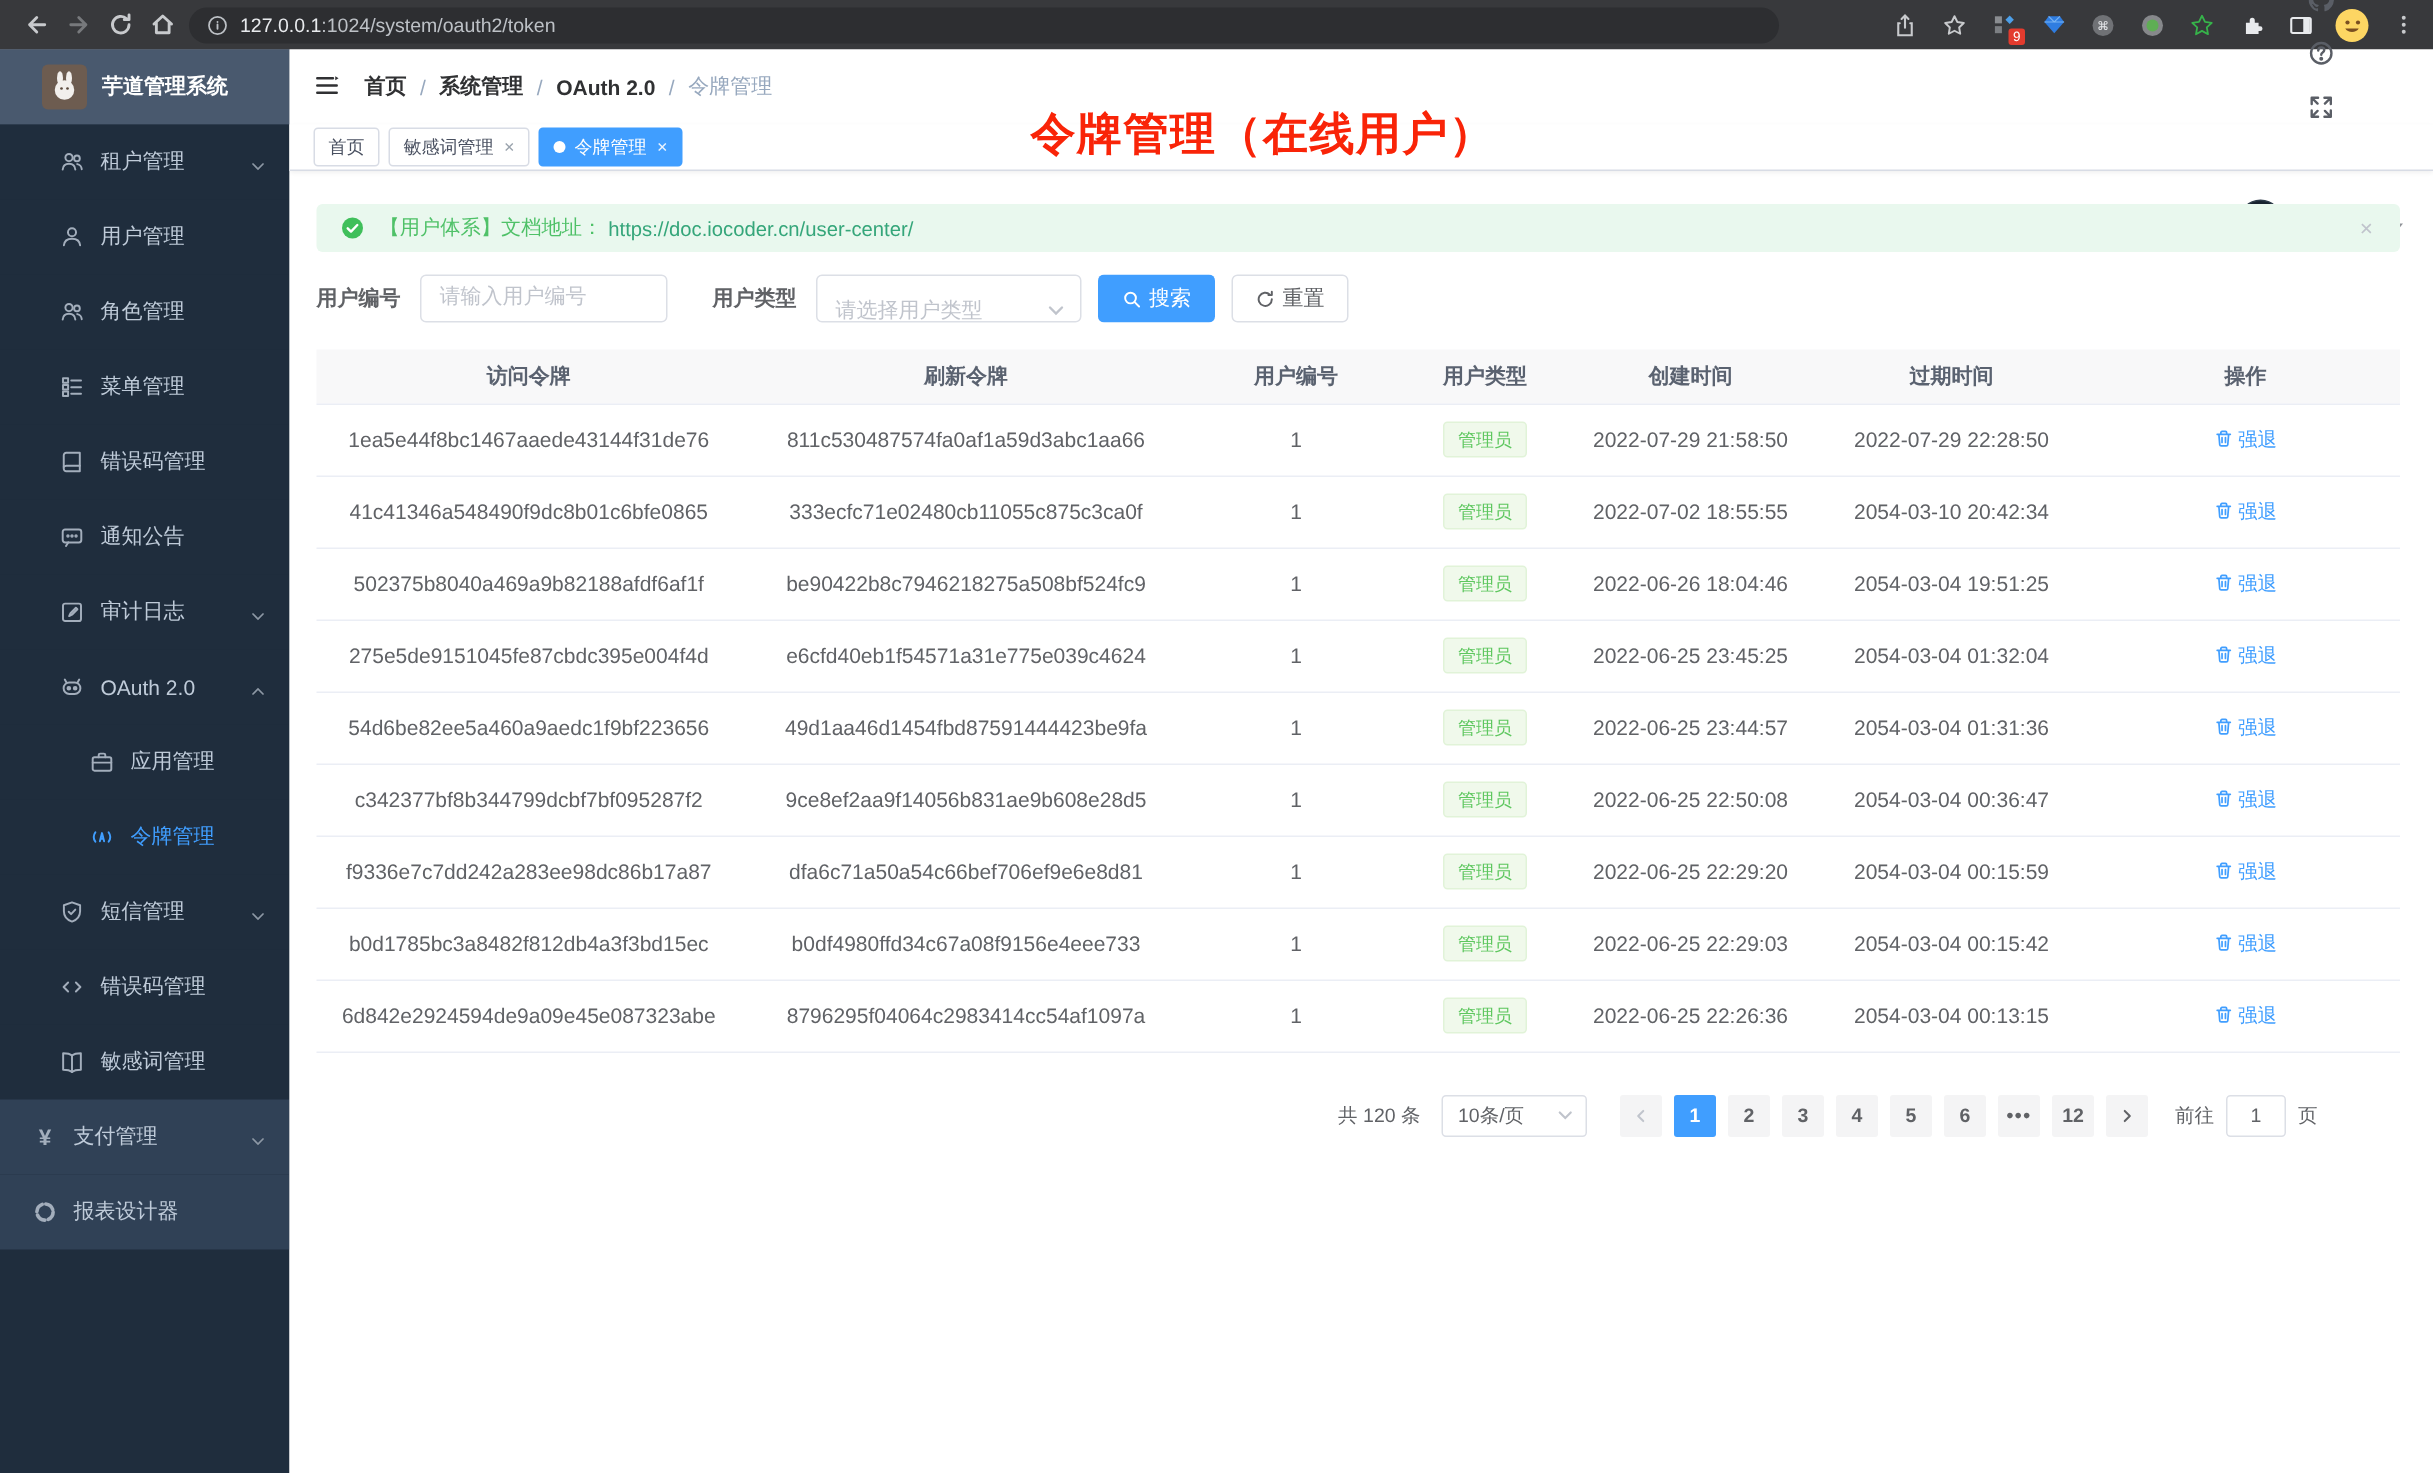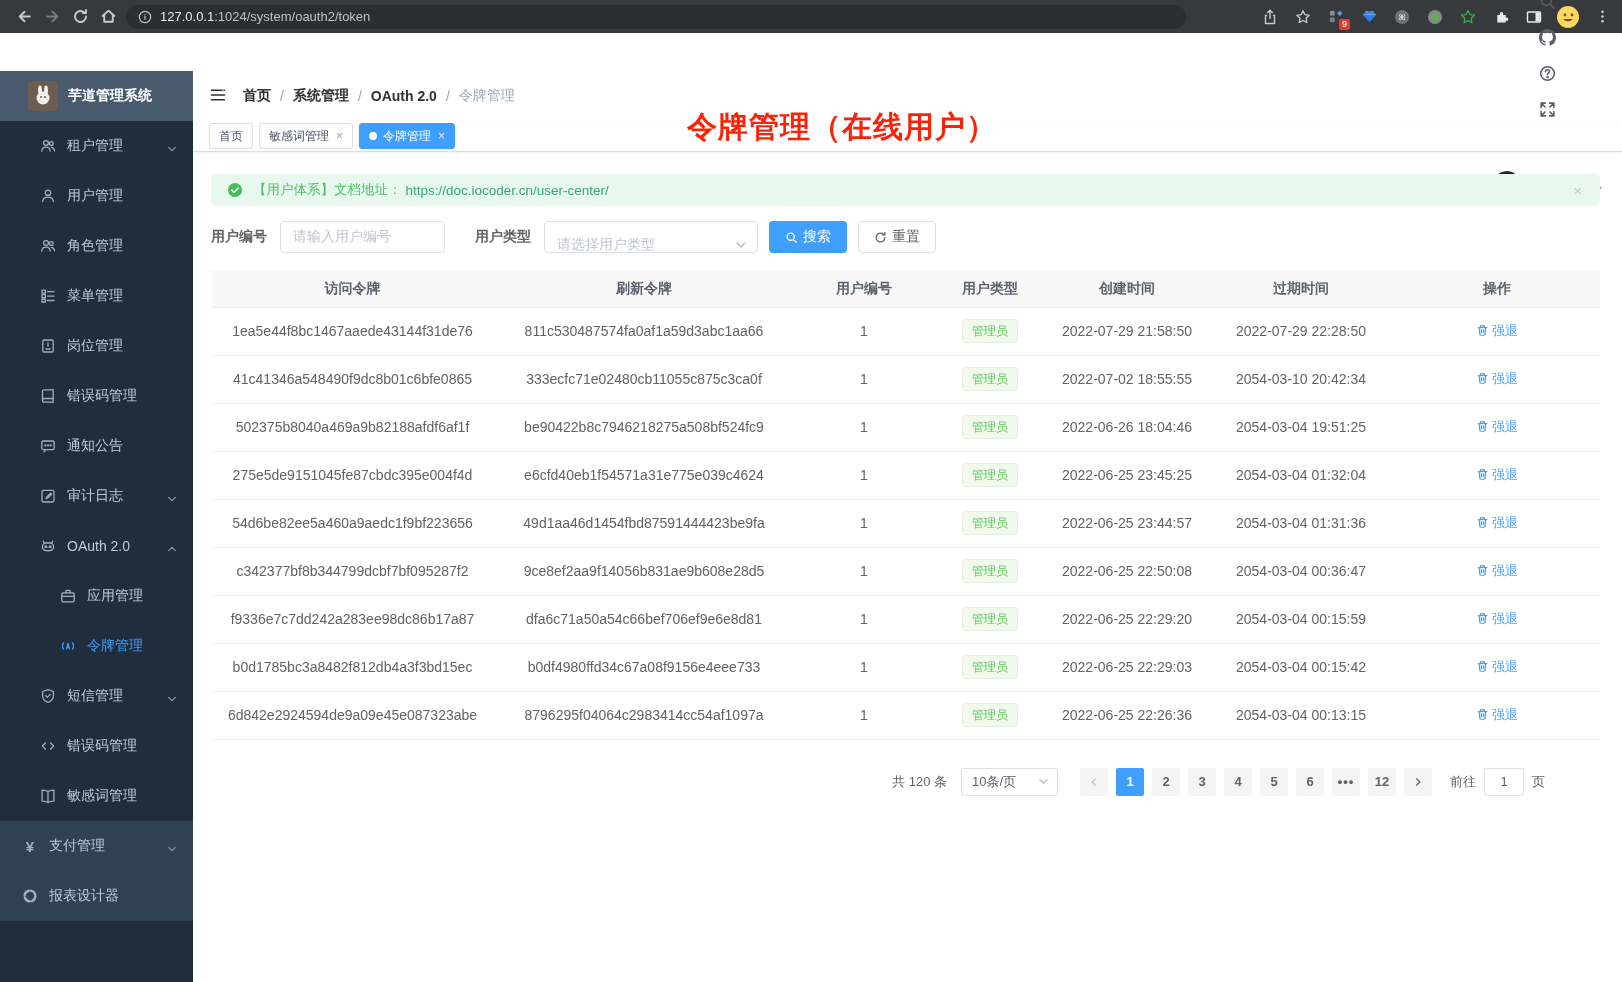--- a/index.html
+++ b/index.html
@@ -15,21 +15,21 @@
   .url-pill { height:24px; border-radius:12px; background:#2d2e31; flex:1; max-width:1060px; margin:0 12px 0 4px; display:flex; align-items:center; padding:0 12px; }
   .url-pill .info-i { width:14px; height:14px; margin-right:8px; flex:none; }
   .url-text { font-size:13px; color:#e8eaed; white-space:nowrap; }
   .url-text .rest { color:#bdc1c6; }
   .chrome-right { display:flex; align-items:center; margin-left:auto; gap:13px; }
   .ext { width:20px; height:20px; display:flex; align-items:center; justify-content:center; position:relative; flex:none; }
   .badge-9 { position:absolute; right:-4px; bottom:-3px; background:#e33b2e; color:#fff; font-size:9px; line-height:11px; padding:0 3px; border-radius:2px; }
   .emoji-av { width:22px; height:22px; border-radius:50%; background:#fdd663; position:relative; flex:none; }
 
   
-  .app { flex:1; display:flex; min-height:0;margin-top:38px; }
+  .app { flex:1; display:flex; min-height:0; }
 
   
   .sidebar { width:193px; background:#1f2d3d; display:flex; flex-direction:column; flex:none; }
   .logo { height:50px; background:#49596e; display:flex; align-items:center; padding:0 0 0 28px; flex:none; }
   .logo-img { width:30px; height:30px; border-radius:4px; background:#6d5c50; margin-right:10px; display:flex; align-items:center; justify-content:center; }
   .logo-title { color:#fff; font-size:14px; font-weight:bold; }
   .menu { flex:1; overflow:hidden; }
   .mi { height:50px; display:flex; align-items:center; color:#bfcbd9; font-size:14px; cursor:pointer; background:#1f2d3d; }
   .mi svg.micon { width:16px; height:16px; margin-right:11px; stroke:#a3aebc; fill:none; stroke-width:1.3; stroke-linecap:round; stroke-linejoin:round; flex:none; }
   .mi .yen { width:16px; margin-right:11px; font-weight:bold; color:#a3aebc; font-size:15px; text-align:center; }
@@ -74,21 +74,21 @@
   .alert { margin-top:22px; height:32px; background:#e9f8ee; border-radius:4px; display:flex; align-items:center; padding:0 16px; position:relative; }
   .alert .okicon { width:16px; height:16px; flex:none; margin-right:10px; }
   .alert-text { color:#4fc168; font-size:13.5px; }
   .alert-link { color:#35a67a; font-size:13.5px; margin-left:4px; text-decoration:none; cursor:pointer; }
   .alert-close { position:absolute; right:18px; color:#c0c4cc; font-size:15px; cursor:pointer; line-height:1; }
 
   .filterbar { margin-top:15px; display:flex; align-items:center; }
   .f-label { font-weight:bold; color:#606266; font-size:14px; margin-right:13px; }
   .f-input { width:165px; height:32px; border:1px solid #dcdfe6; border-radius:4px; padding:0 12px; font-size:14px; color:#606266; outline:none; font-family:Liberation Mono, monospace; }
   .f-input::placeholder { color:#c0c4cc; }
-  .f-select { width:214px; height:32px; border:1px solid #dcdfe6; border-radius:4px; display:flex; align-items:center; padding:16px 10px 0 12px; cursor:pointer; }
+  .f-select { width:177px; height:32px; border:1px solid #dcdfe6; border-radius:4px; display:flex; align-items:center; padding:16px 10px 0 12px; cursor:pointer; }
   .f-select .ph { color:#c0c4cc; font-size:14px; flex:1; }
   .f-select svg { width:12px; height:12px; stroke:#c0c4cc; fill:none; stroke-width:1.6; stroke-linecap:round; } .gap30 { width:30px; } .gap11 { width:11px; }
   .btn { height:32px; border-radius:4px; display:inline-flex; align-items:center; justify-content:center; font-size:14px; cursor:pointer; padding:0 15px; border:1px solid transparent; }
   .btn svg { width:13px; height:13px; margin-right:5px; fill:none; stroke-width:1.6; stroke-linecap:round; stroke-linejoin:round; }
   .btn-primary { background:#409eff; color:#fff;justify-content:flex-end; }
   .btn-primary svg { stroke:#fff; }
   .btn-plain { background:#fff; border-color:#dcdfe6; color:#606266; }
   .btn-plain svg { stroke:#606266; }
 
   
@@ -262,27 +262,20 @@
         <div class="mi lvl1">
           <svg class="micon" viewBox="0 0 16 16">
               <rect x="2" y="2.2" width="3.4" height="3"></rect>
               <path d="M7.5 3.7H14"></path>
               <rect x="2" y="6.6" width="3.4" height="3"></rect>
               <path d="M7.5 8.1H14"></path>
               <rect x="2" y="11" width="3.4" height="3"></rect>
               <path d="M7.5 12.5H14"></path>
             </svg>
           <span>菜单管理</span>
-        </div>
-        <div class="mi lvl1">
-          <svg class="micon" viewBox="0 0 16 16">
-              <rect x="2.8" y="2" width="10.4" height="12" rx="1.2"></rect>
-              <path d="M8 5v3M6 11h4"></path>
-            </svg>
-          <span>岗位管理</span>
         </div>
         <div class="mi lvl1">
           <svg class="micon" viewBox="0 0 16 16">
               <path d="M4.2 1.8h9v12.4h-9A1.7 1.7 0 0 1 2.5 12.5v-9a1.7 1.7 0 0 1 1.7-1.7z"></path>
               <path d="M2.5 11.3c.4-.5 1-.8 1.7-.8h9"></path>
             </svg>
           <span>错误码管理</span>
         </div>
         <div class="mi lvl1">
           <svg class="micon" viewBox="0 0 16 16">

